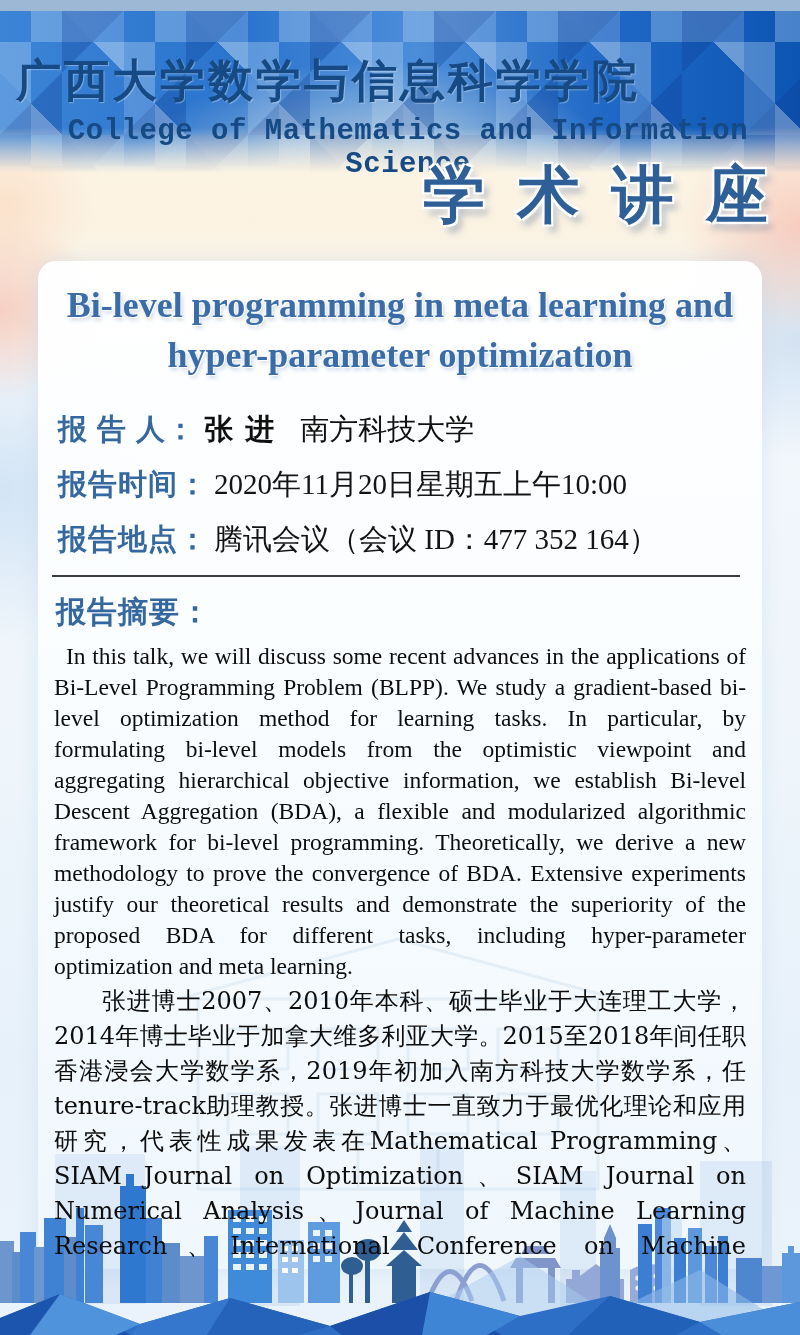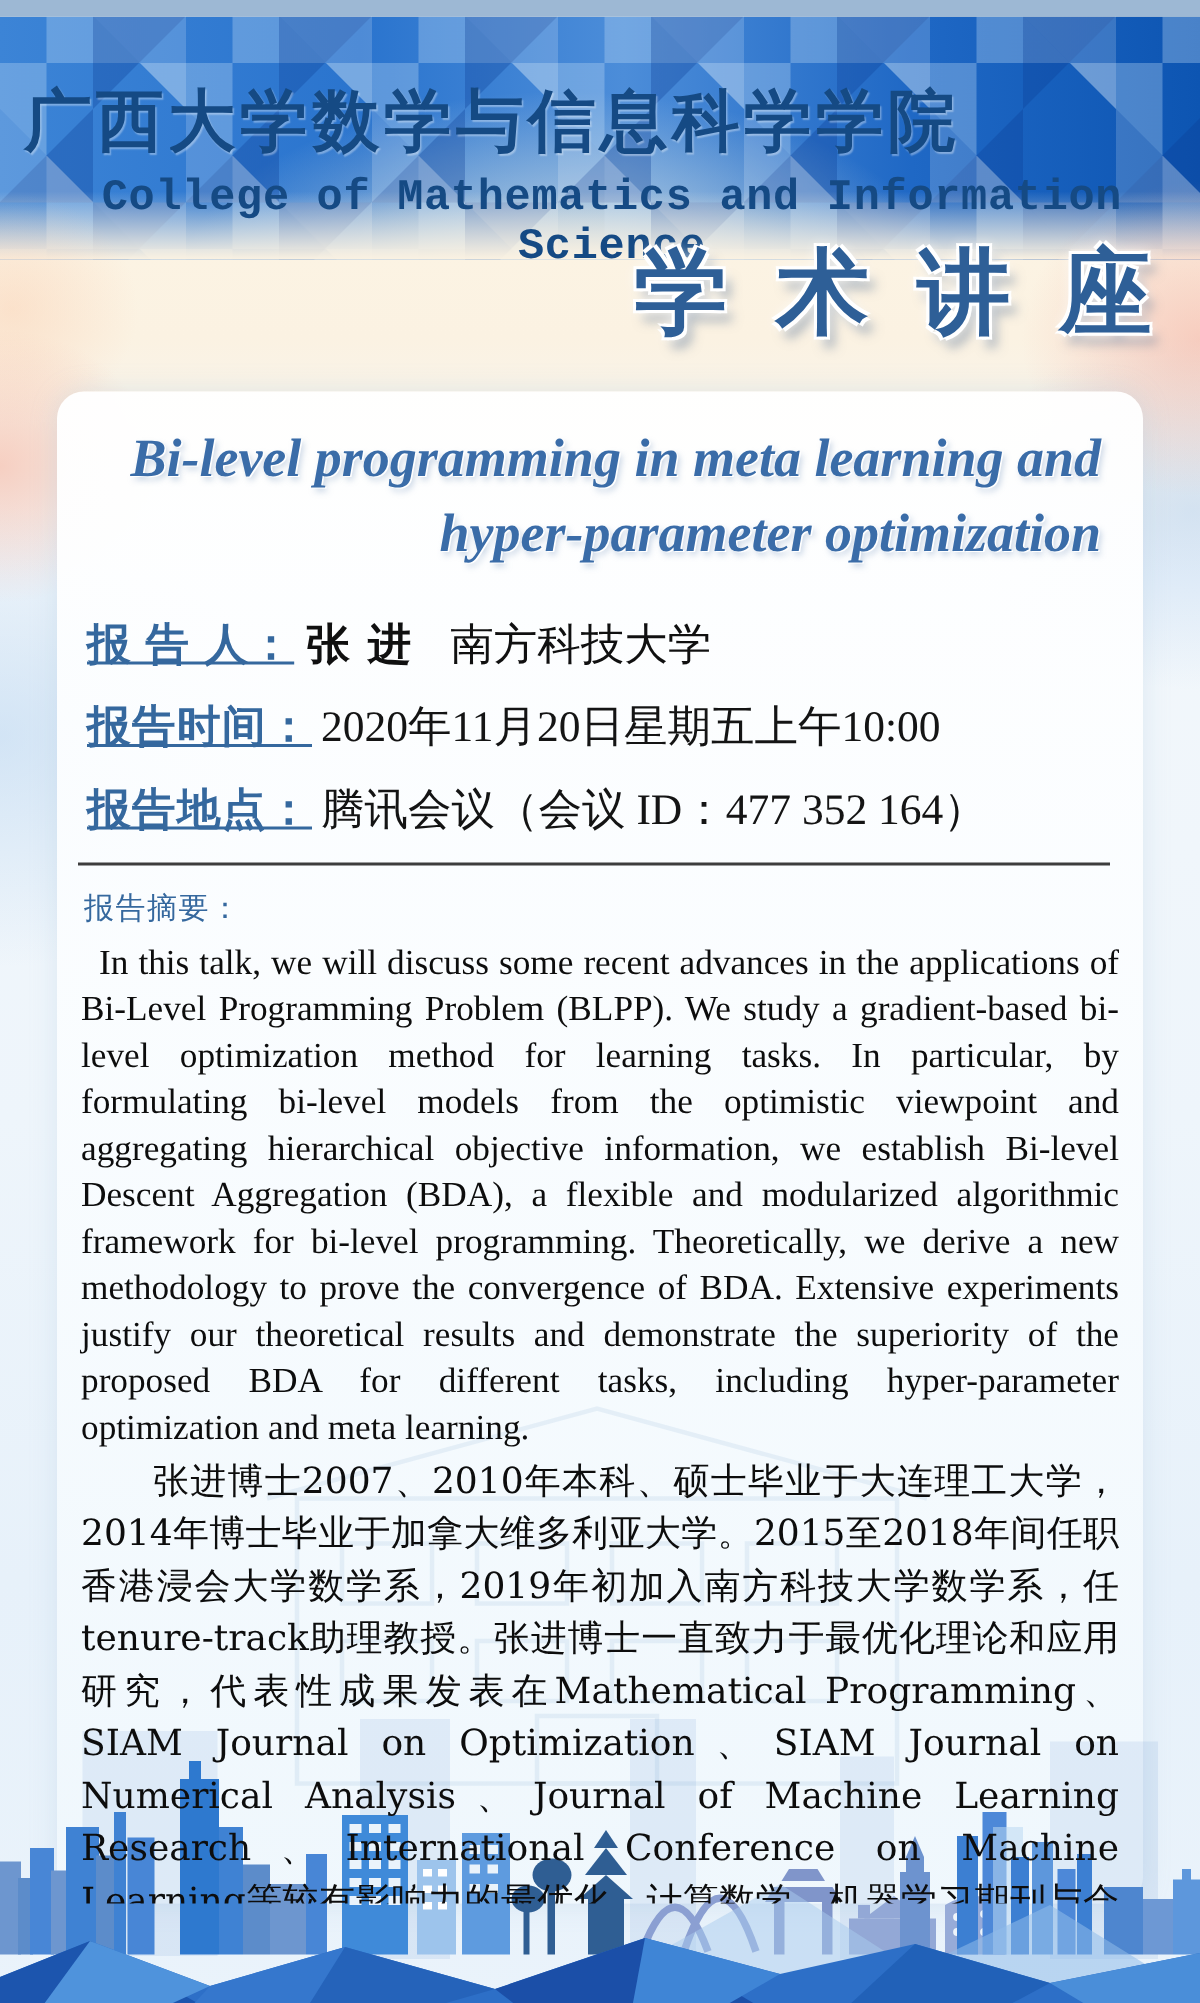--- a/index.html
+++ b/index.html
@@ -49,34 +49,33 @@
   }
   
   .panel{
     position:absolute;left:38px;top:250px;width:724px;height:1008px;
     border-radius:18px;overflow:hidden;
     background:linear-gradient(180deg,rgba(255,255,255,.97) 0%,rgba(250,253,255,.93) 45%,rgba(240,248,253,.88) 100%);
     box-shadow:0 0 18px rgba(160,190,220,.25);
   }
   .panel-inner{position:relative;z-index:1;padding:16px 12px 0 12px;}
   .talk-title{
-    text-align:right;font-family:"Liberation Serif",serif;font-weight:bold;
+    text-align:center;font-family:"Liberation Serif",serif;font-weight:bold;
     font-size:36px;line-height:1.38;color:#3a6ca8;margin:4px 16px 0 16px;
     text-shadow:1px 1px 0 #fff,2px 3px 4px rgba(120,150,190,.4);
-    font-style:italic;
   }
   .info{margin:30px 0 0 8px;}
   .info-row{display:flex;align-items:baseline;margin-bottom:15px;font-size:29px;}
-  .info-label{font-weight:bold;color:#35689e;white-space:pre;letter-spacing:1px;text-decoration:underline;}
+  .info-label{font-weight:bold;color:#35689e;white-space:pre;letter-spacing:1px;}
   .speaker-name{font-weight:bold;color:#101010;margin-left:8px;letter-spacing:2px;text-align:center;}
   .speaker-affil{color:#101010;margin-left:24px;}
   .info-value{font-family:"Liberation Serif",serif;color:#141414;margin-left:6px;}
   .divider{border:none;border-top:2px solid #3d3d3d;margin:4px 10px 0 2px;}
   .section-heading{
-    font-size:20px;font-weight:normal;color:#35689e;letter-spacing:1px;margin:15px 0 8px 6px;
+    font-size:30px;font-weight:bold;color:#35689e;letter-spacing:1px;margin:15px 0 8px 6px;
   }
   .abstract-body{
     margin:0 4px 0 4px;font-family:"Liberation Serif",serif;font-size:23.5px;
     line-height:31px;text-align:justify;color:#0d0d0d;text-indent:12px;
   }
   .bio-heading{margin-top:18px;margin-left:12px;}
   .bio-body{
     margin:2px 4px 0 4px;font-family:"DejaVu Serif",serif;font-size:24px;
     line-height:35px;text-align:justify;color:#0d0d0d;text-indent:2em;
   }

